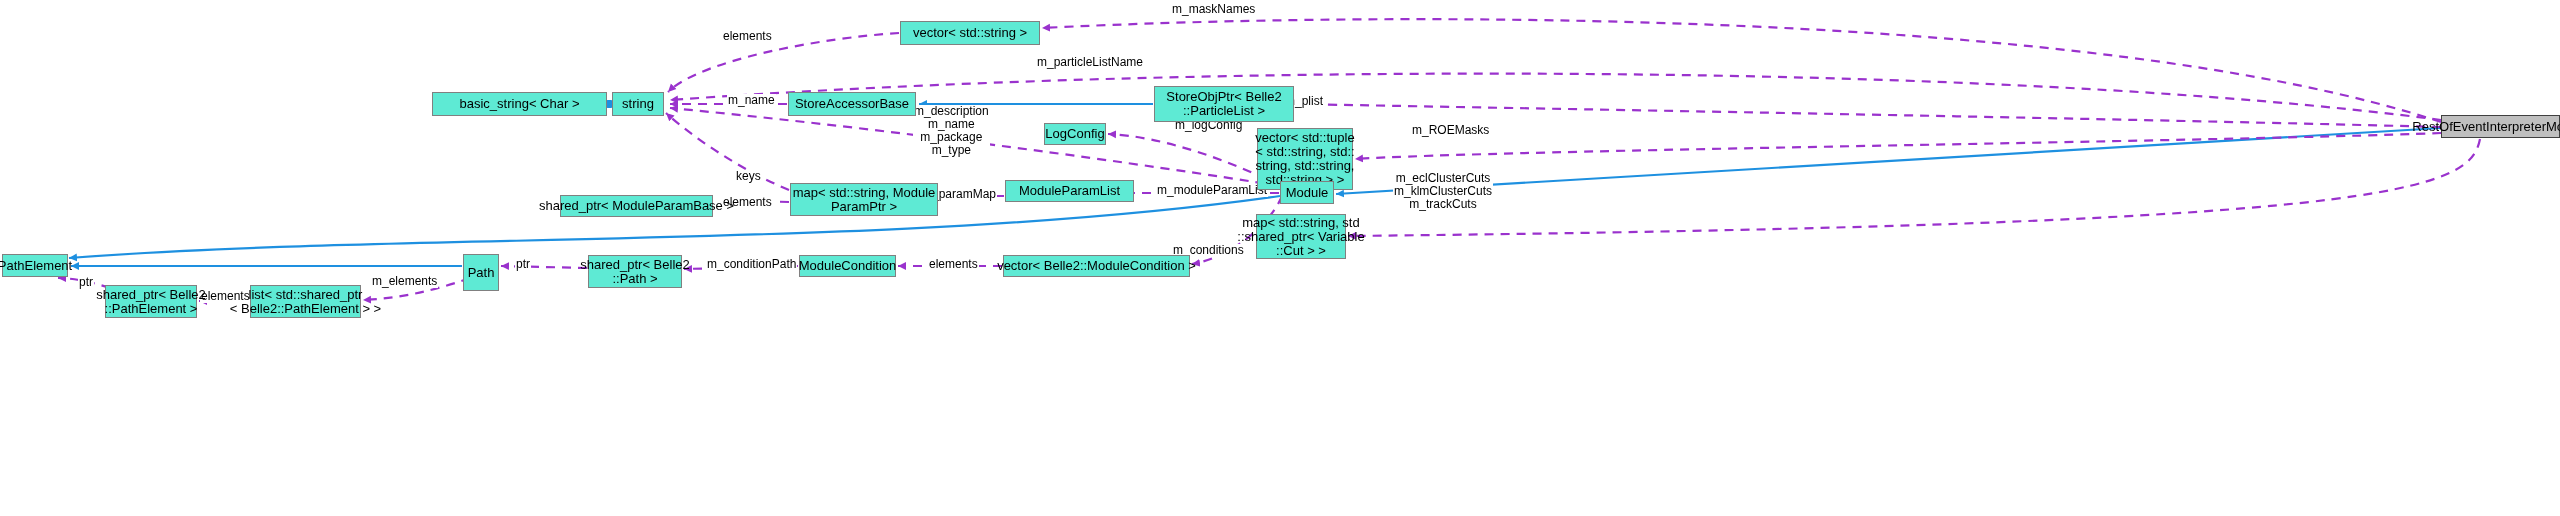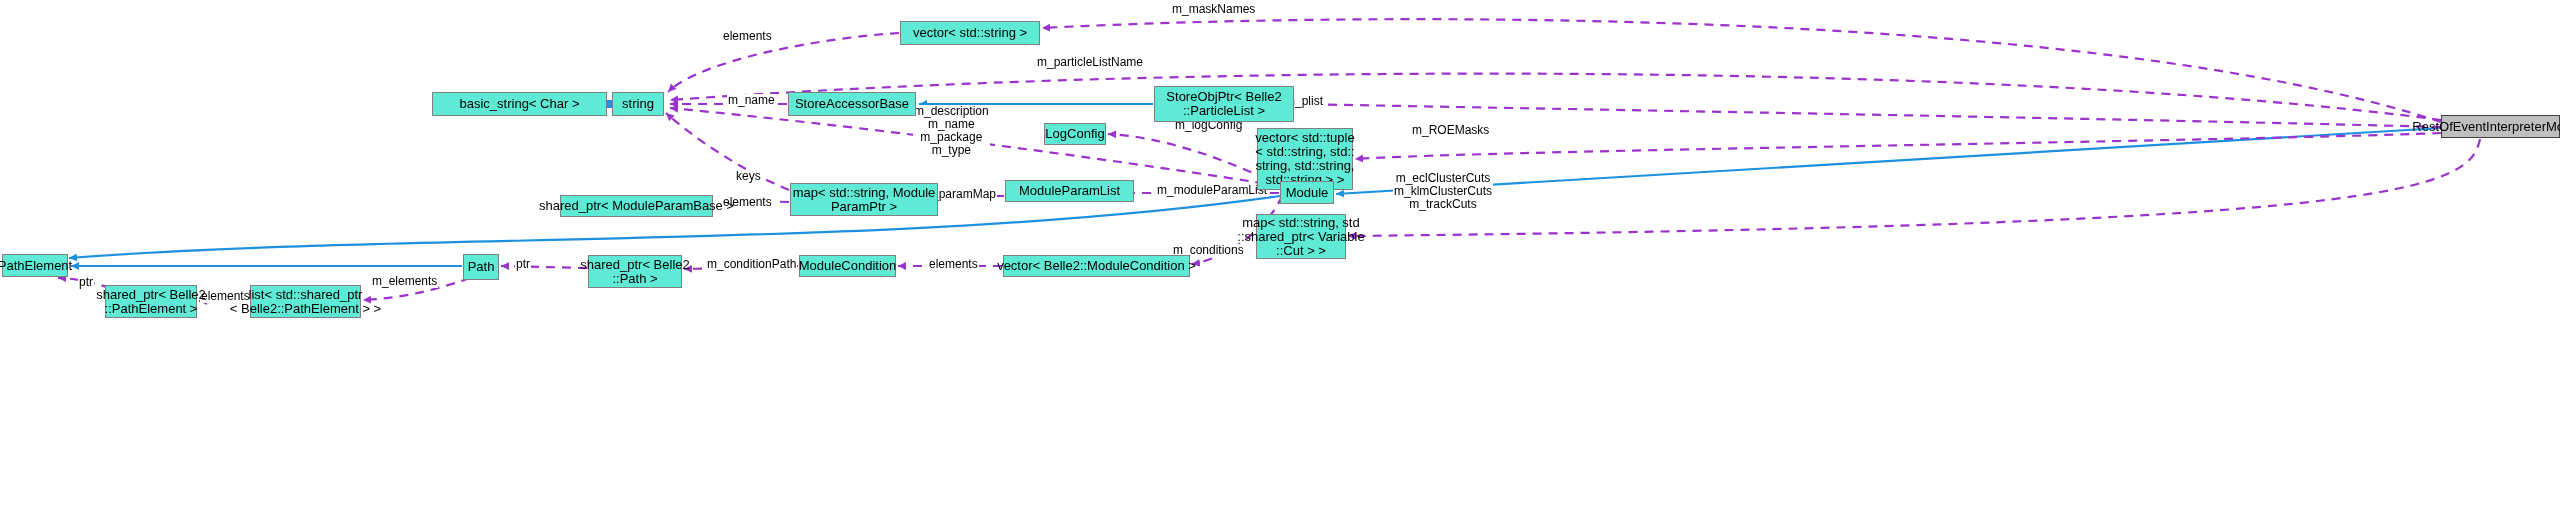--- a/index.html
+++ b/index.html
@@ -143,21 +143,21 @@
 std::string &gt; &gt;</div>
   <div class="node" style="left:1280px;top:181px;width:54px;height:23px;">Module</div>
   <div class="node" style="left:1256px;top:214px;width:90px;height:45px;">map&lt; std::string, std
 ::shared_ptr&lt; Variable
 ::Cut &gt; &gt;</div>
   <div class="node" style="left:1005px;top:180px;width:129px;height:22px;">ModuleParamList</div>
   <div class="node" style="left:790px;top:183px;width:148px;height:33px;">map&lt; std::string, Module
 ParamPtr &gt;</div>
   <div class="node" style="left:560px;top:195px;width:153px;height:22px;">shared_ptr&lt; ModuleParamBase &gt;</div>
   <div class="node" style="left:2px;top:254px;width:66px;height:23px;">PathElement</div>
-  <div class="node" style="left:463px;top:254px;width:36px;height:26px;">Path</div>
+  <div class="node" style="left:463px;top:254px;width:36px;height:37px;">Path</div>
   <div class="node" style="left:588px;top:255px;width:94px;height:33px;">shared_ptr&lt; Belle2
 ::Path &gt;</div>
   <div class="node" style="left:799px;top:255px;width:97px;height:22px;">ModuleCondition</div>
   <div class="node" style="left:1003px;top:255px;width:187px;height:22px;">vector&lt; Belle2::ModuleCondition &gt;</div>
   <div class="node" style="left:105px;top:285px;width:92px;height:33px;">shared_ptr&lt; Belle2
 ::PathElement &gt;</div>
   <div class="node" style="left:250px;top:285px;width:111px;height:33px;">list&lt; std::shared_ptr
 &lt; Belle2::PathElement &gt; &gt;</div>
   <div class="node root" style="left:2441px;top:115px;width:119px;height:23px;">RestOfEventInterpreterModule</div>
 

